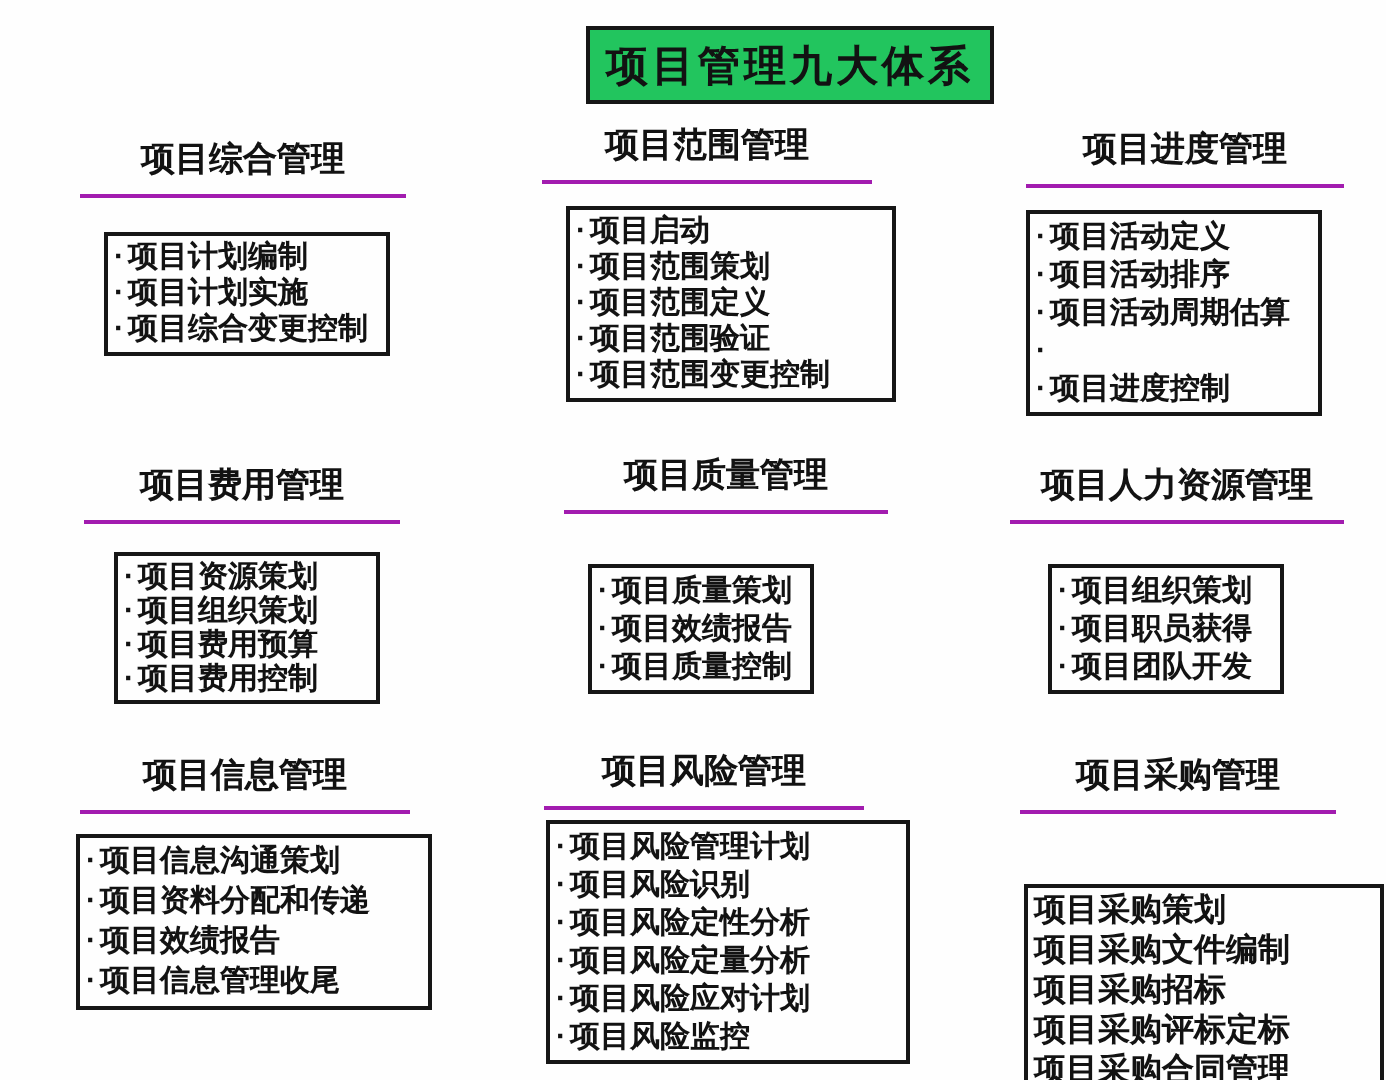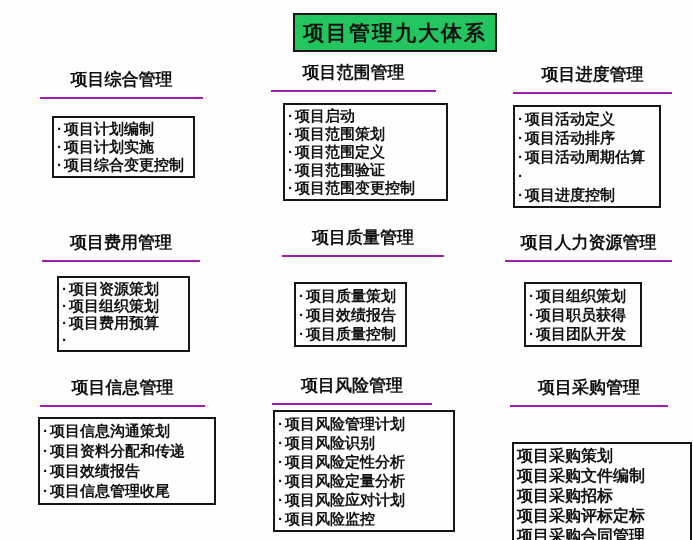--- a/index.html
+++ b/index.html
@@ -103,20 +103,21 @@
     <div class="item">
       <span class="bullet">·</span>
       <span>项目组织策划</span>
     </div>
     <div class="item">
       <span class="bullet">·</span>
       <span>项目费用预算</span>
     </div>
     <div class="item">
       <span class="bullet">·</span>
+      <span>项目费用控制</span>
     </div>
   </div>
 
 <div class="sec-header" style="left:282px;top:228px;width:162px;">项目质量管理</div>
 <div class="items-box" style="left:294px;top:282px;width:113px;min-height:63px;--lh:19px;">
     <div class="item">
       <span class="bullet">·</span>
       <span>项目质量策划</span>
     </div>
     <div class="item">

